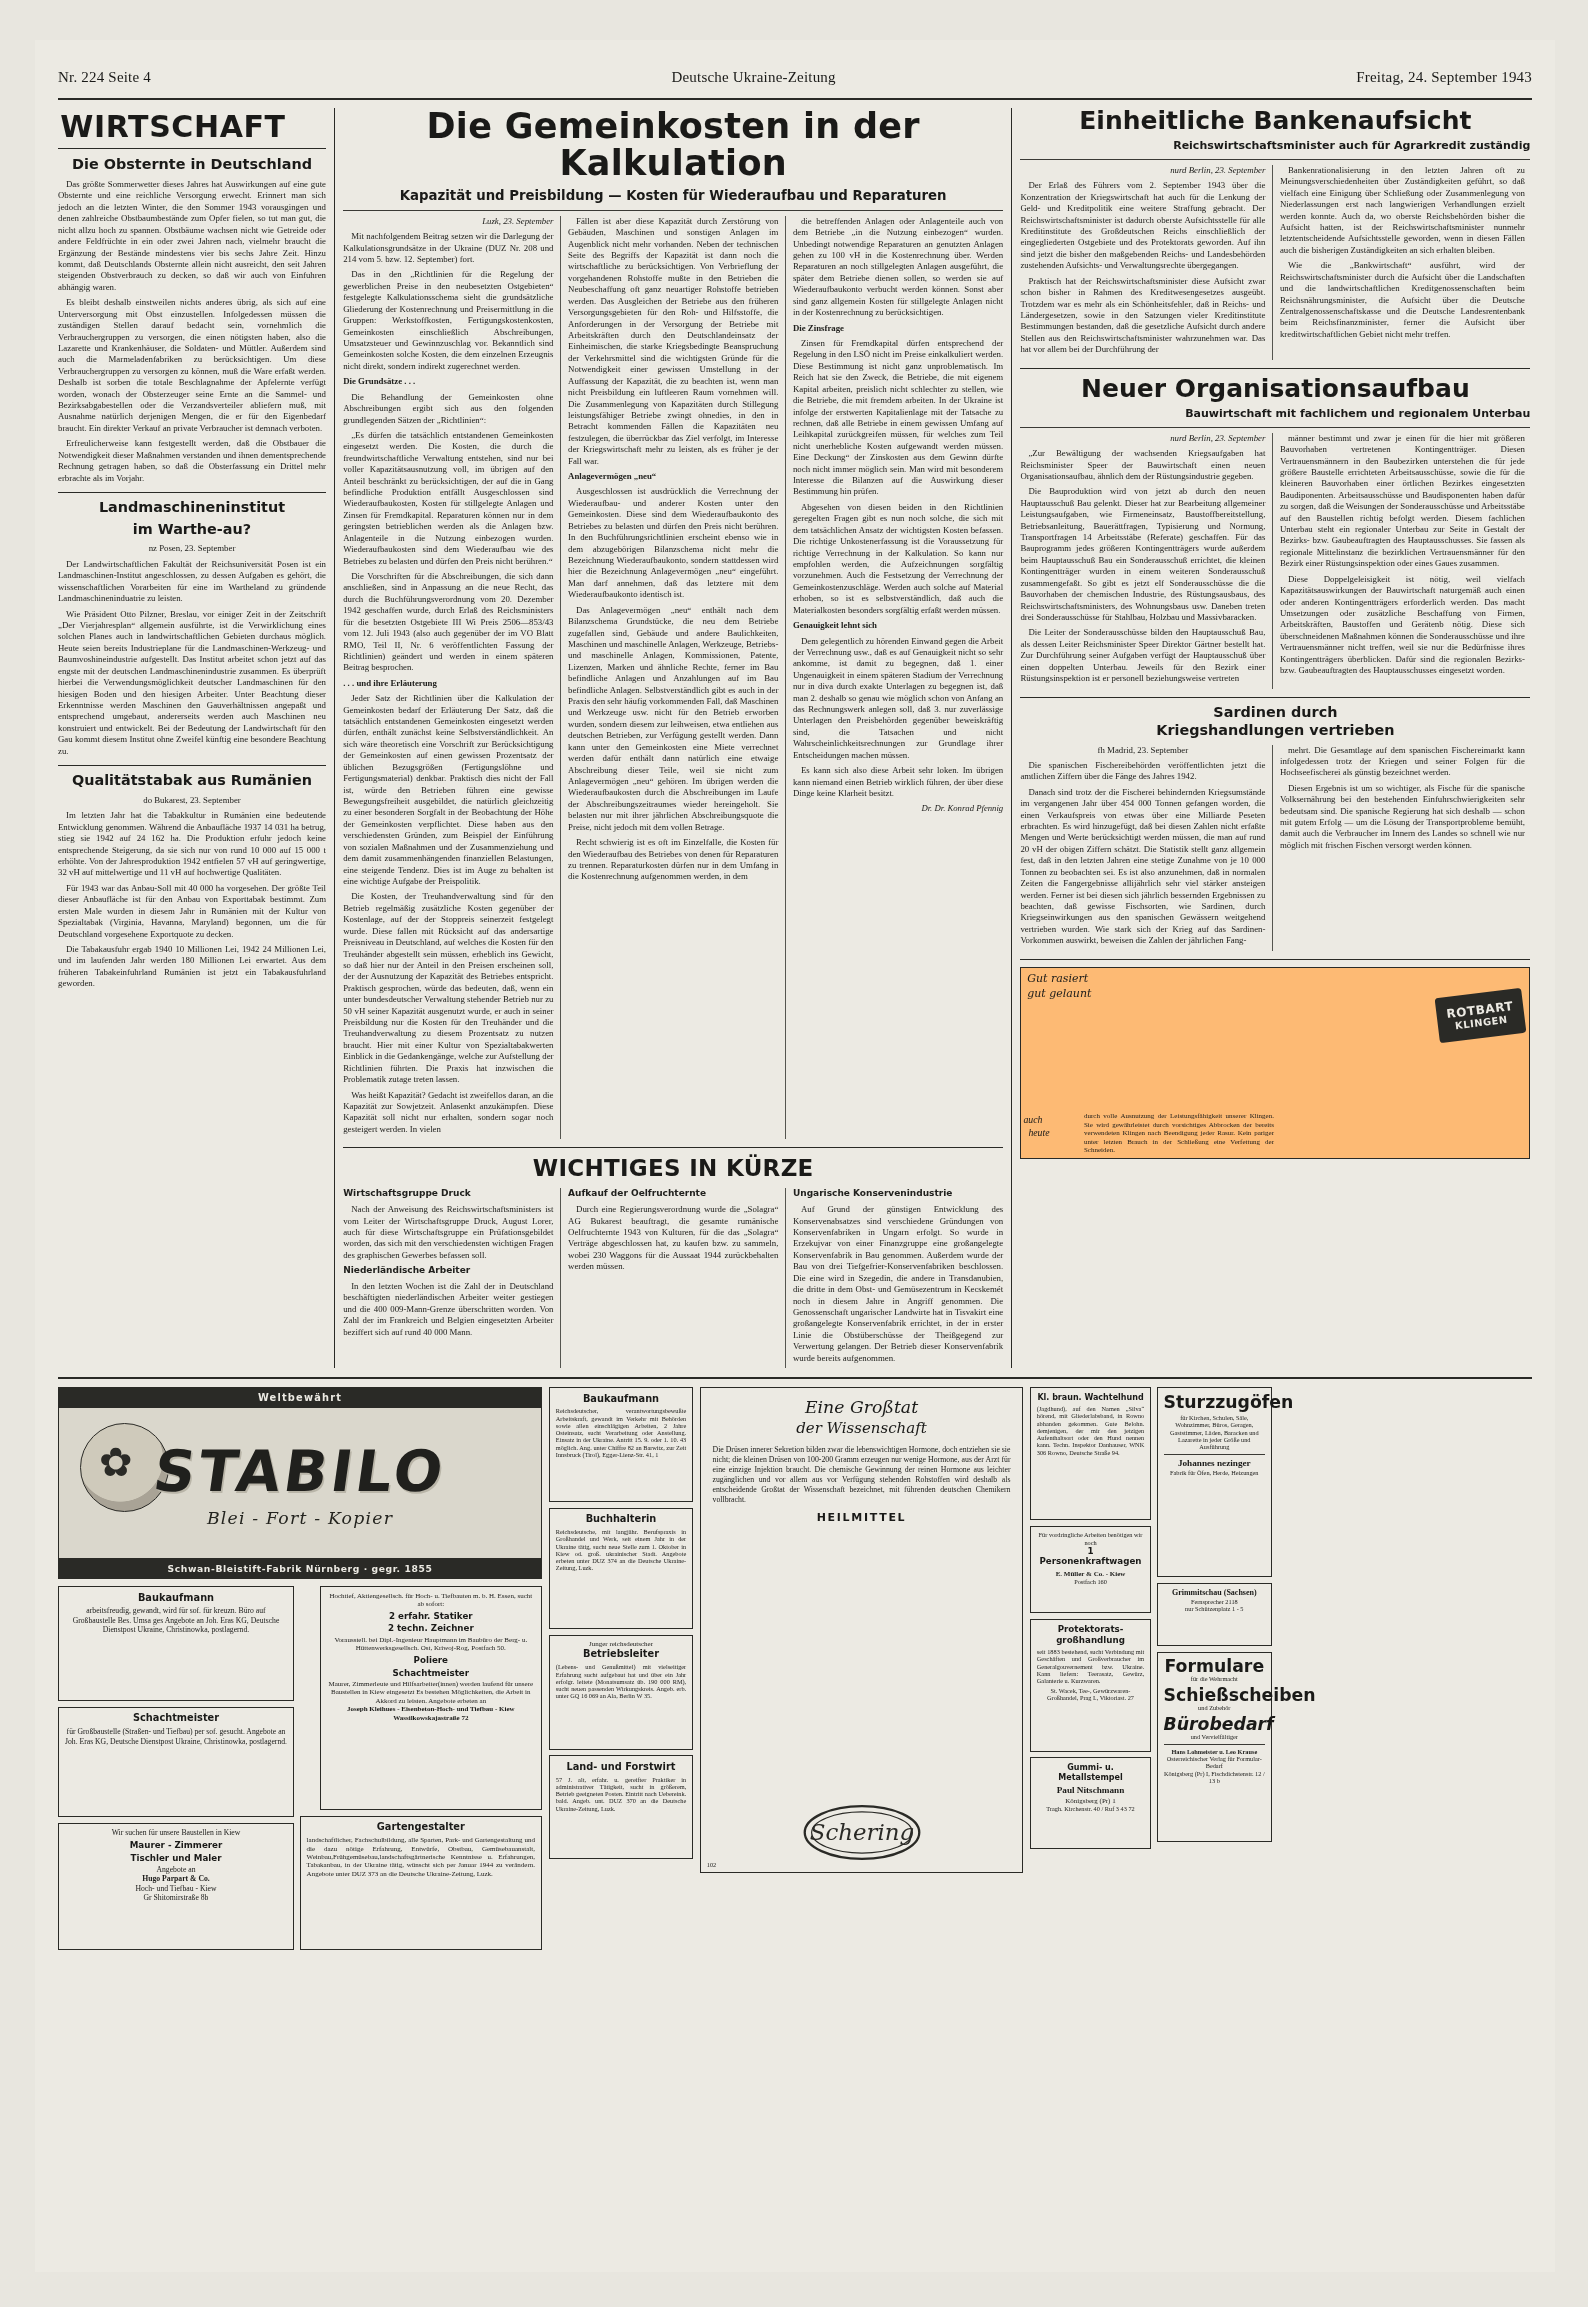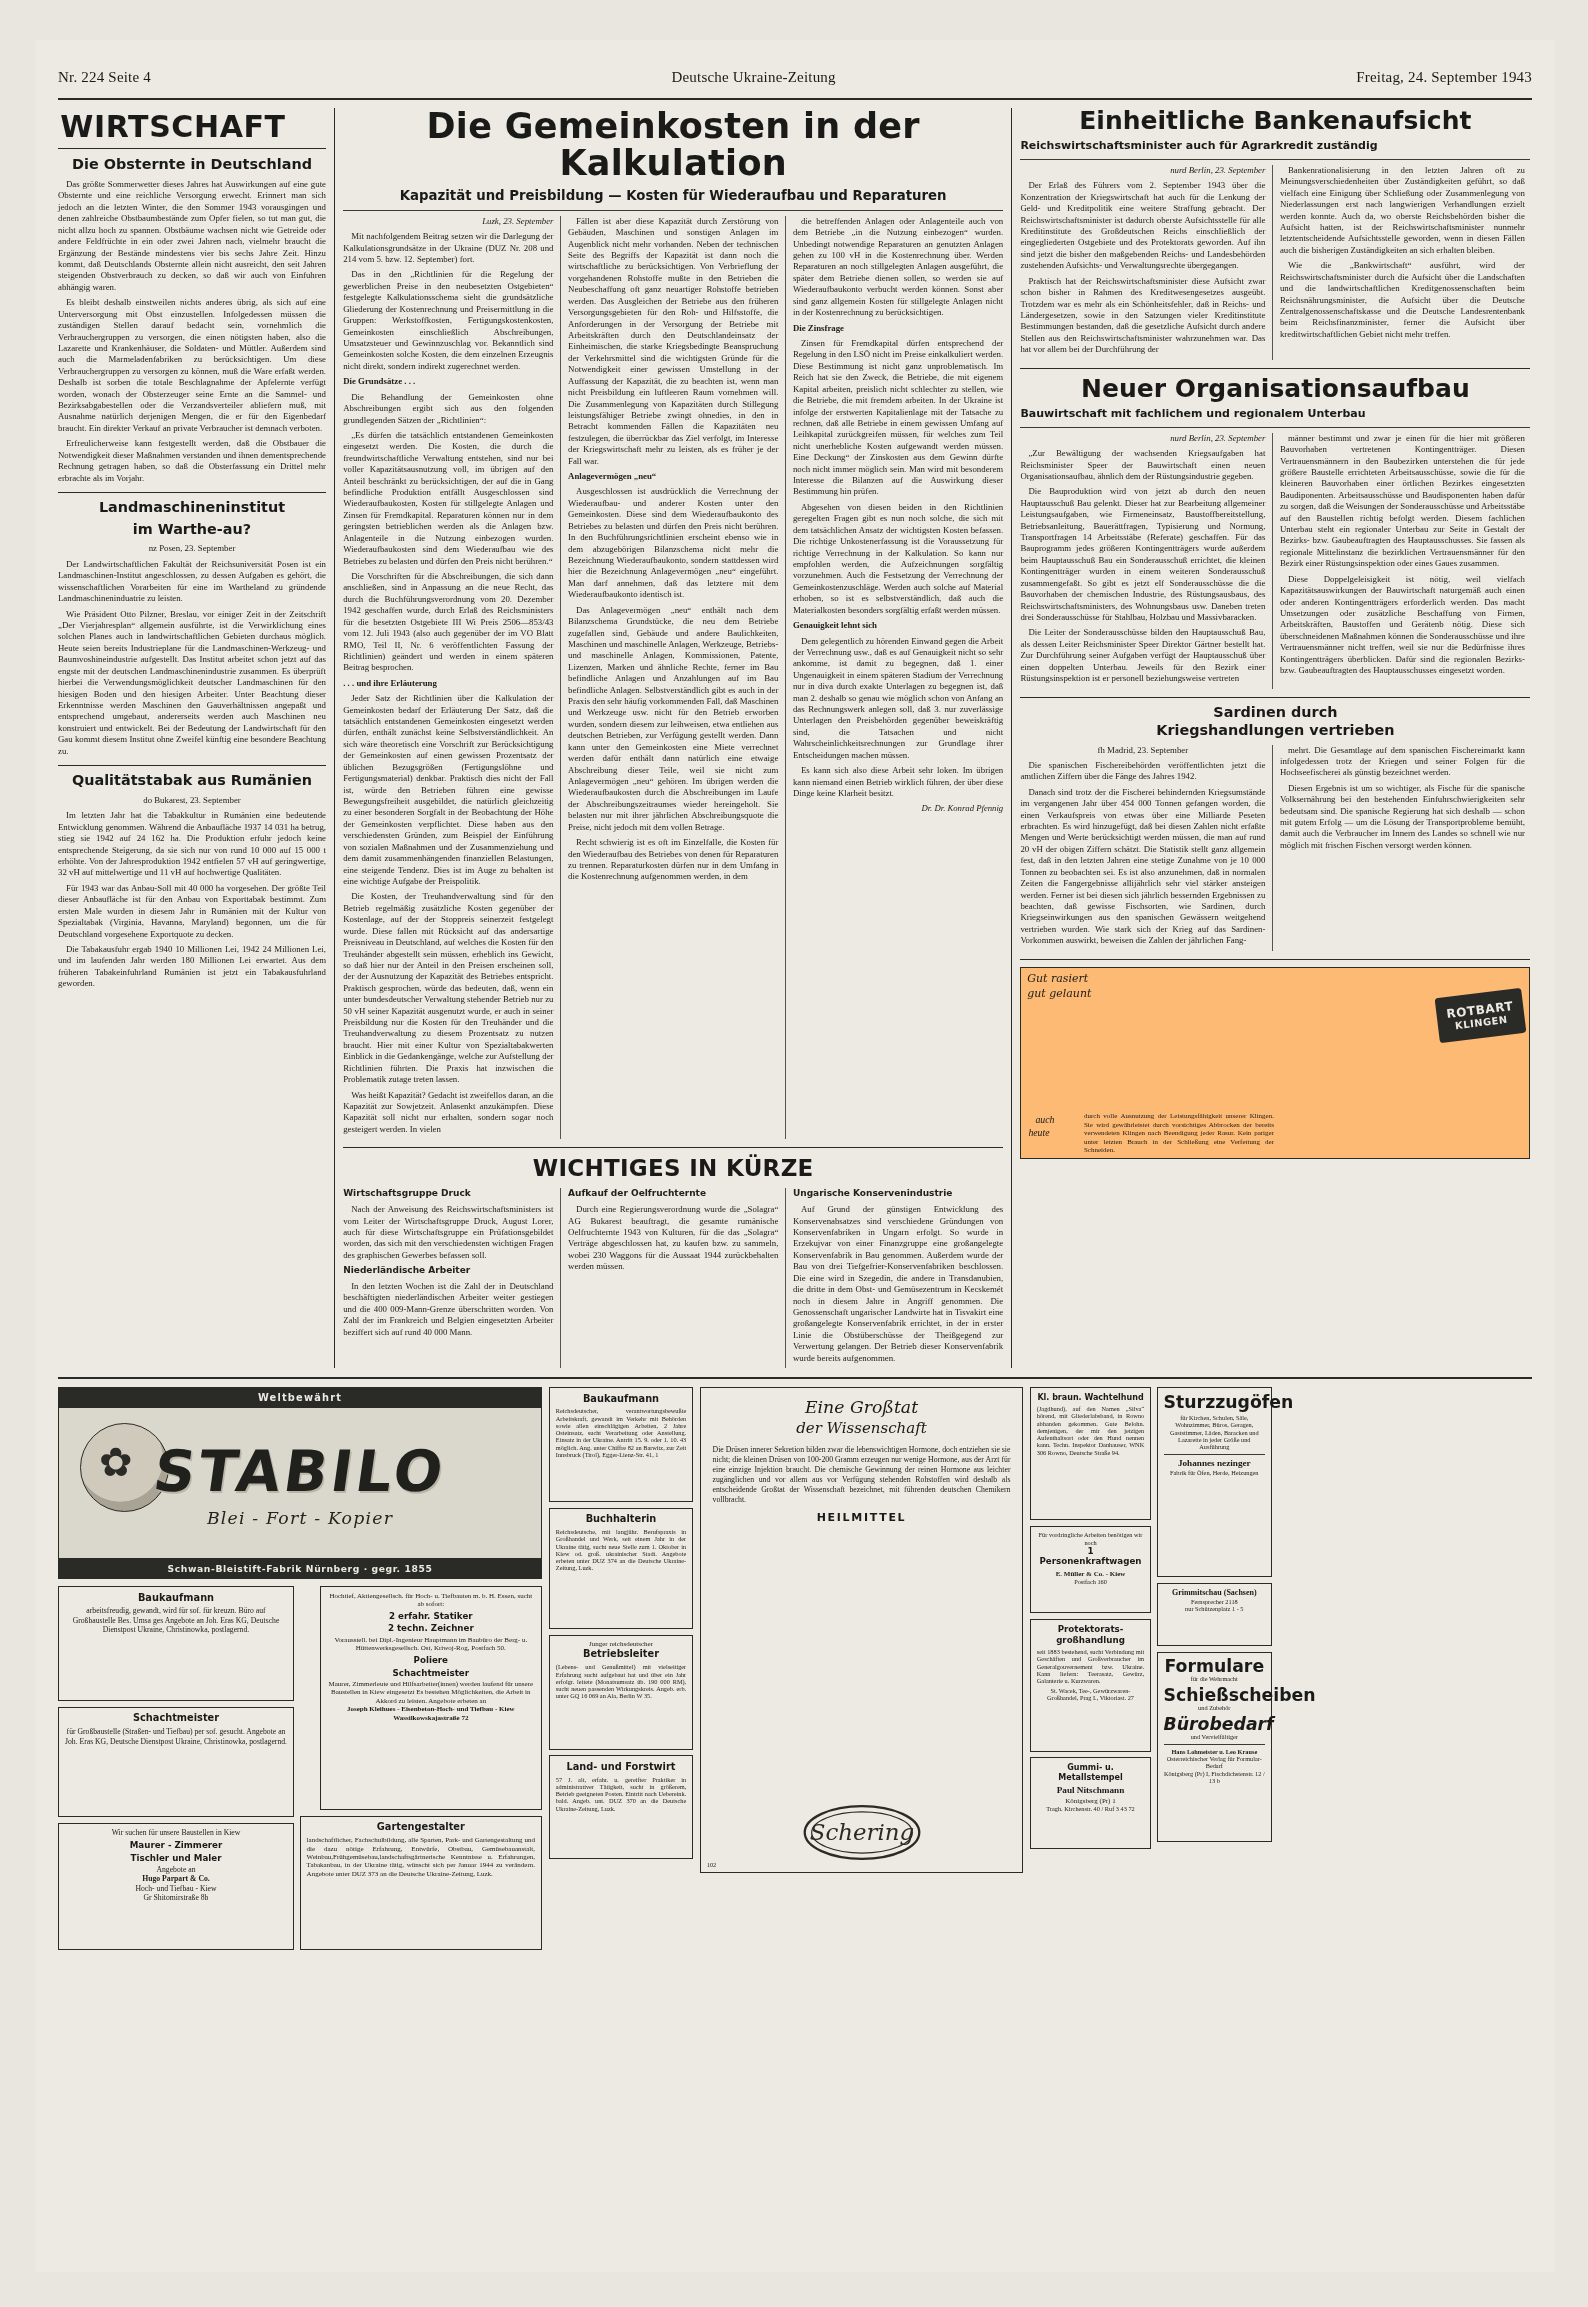--- a/index.html
+++ b/index.html
@@ -57,21 +57,21 @@
   .subline-main{
     font-family:"DejaVu Sans", sans-serif;
     font-size:13.3px;font-weight:bold;text-align:center;margin:0 0 7px 0;
   }
   .headline-r{
     font-family:"DejaVu Sans", sans-serif;
     font-size:25px;font-weight:bold;text-align:center;line-height:1.06;margin:0 0 4.6px 0;
   }
   .subline-r{
     font-family:"DejaVu Sans", sans-serif;
-    font-size:11px;font-weight:bold;text-align:left;margin:0 0 7px 0;
+    font-size:11px;font-weight:bold;text-align:right;margin:0 0 7px 0;
   }
   .h3c{
     font-family:"DejaVu Sans", sans-serif;
     font-size:14.4px;font-weight:bold;text-align:center;margin:0 0 5.8px 0;line-height:1.1;
   }
   .hrule{height:1.2px;background:#2a2a26;margin:8px 0 7px 0;}
   .hrule-thin{height:0.6px;background:#3a3a35;margin:5.8px 0 5.2px 0;}
   .bold-i{font-weight:bold;}
   .center{text-align:center;}
   .sig{text-align:right;font-style:italic;font-size:8.7px;margin-top:3.5px;}
@@ -143,21 +143,21 @@
   .rb-txt{font-family:"DejaVu Serif",serif;font-style:italic;font-size:11px;line-height:1.2;padding:4.6px 0 0 5.8px;}
   .rb-badge{
     position:absolute;right:5.8px;top:25px;width:87px;height:45px;background:#2a2a26;color:#eceae3;
     border-radius:3.5px;transform:rotate(-7deg);
     display:flex;flex-direction:column;align-items:center;justify-content:center;
     font-family:"DejaVu Sans",sans-serif;font-weight:bold;
   }
   .rb-badge b{font-size:12px;letter-spacing:0.6px;}
   .rb-badge i{font-size:9.8px;font-style:normal;letter-spacing:0.6px;}
   .rb-foot{font-size:7px;line-height:1.2;padding:3.5px 4.6px;text-align:justify;}
-  .rb-auch{position:absolute;left:14px;bottom:33px;font-style:italic;font-size:9.8px;}
+  .rb-auch{position:absolute;left:2px;bottom:33px;font-style:italic;font-size:9.8px;}
 
   .ad-serif-big{font-family:"DejaVu Sans",sans-serif;font-weight:bold;font-size:17.3px;text-align:center;line-height:1.05;}
   .tiny{font-size:7px;line-height:1.2;}
   .xtiny{font-size:6.3px;line-height:1.15;}
 </style>
 </head>
 <body>
 
 <div class="page">
 <div class="sheet">

